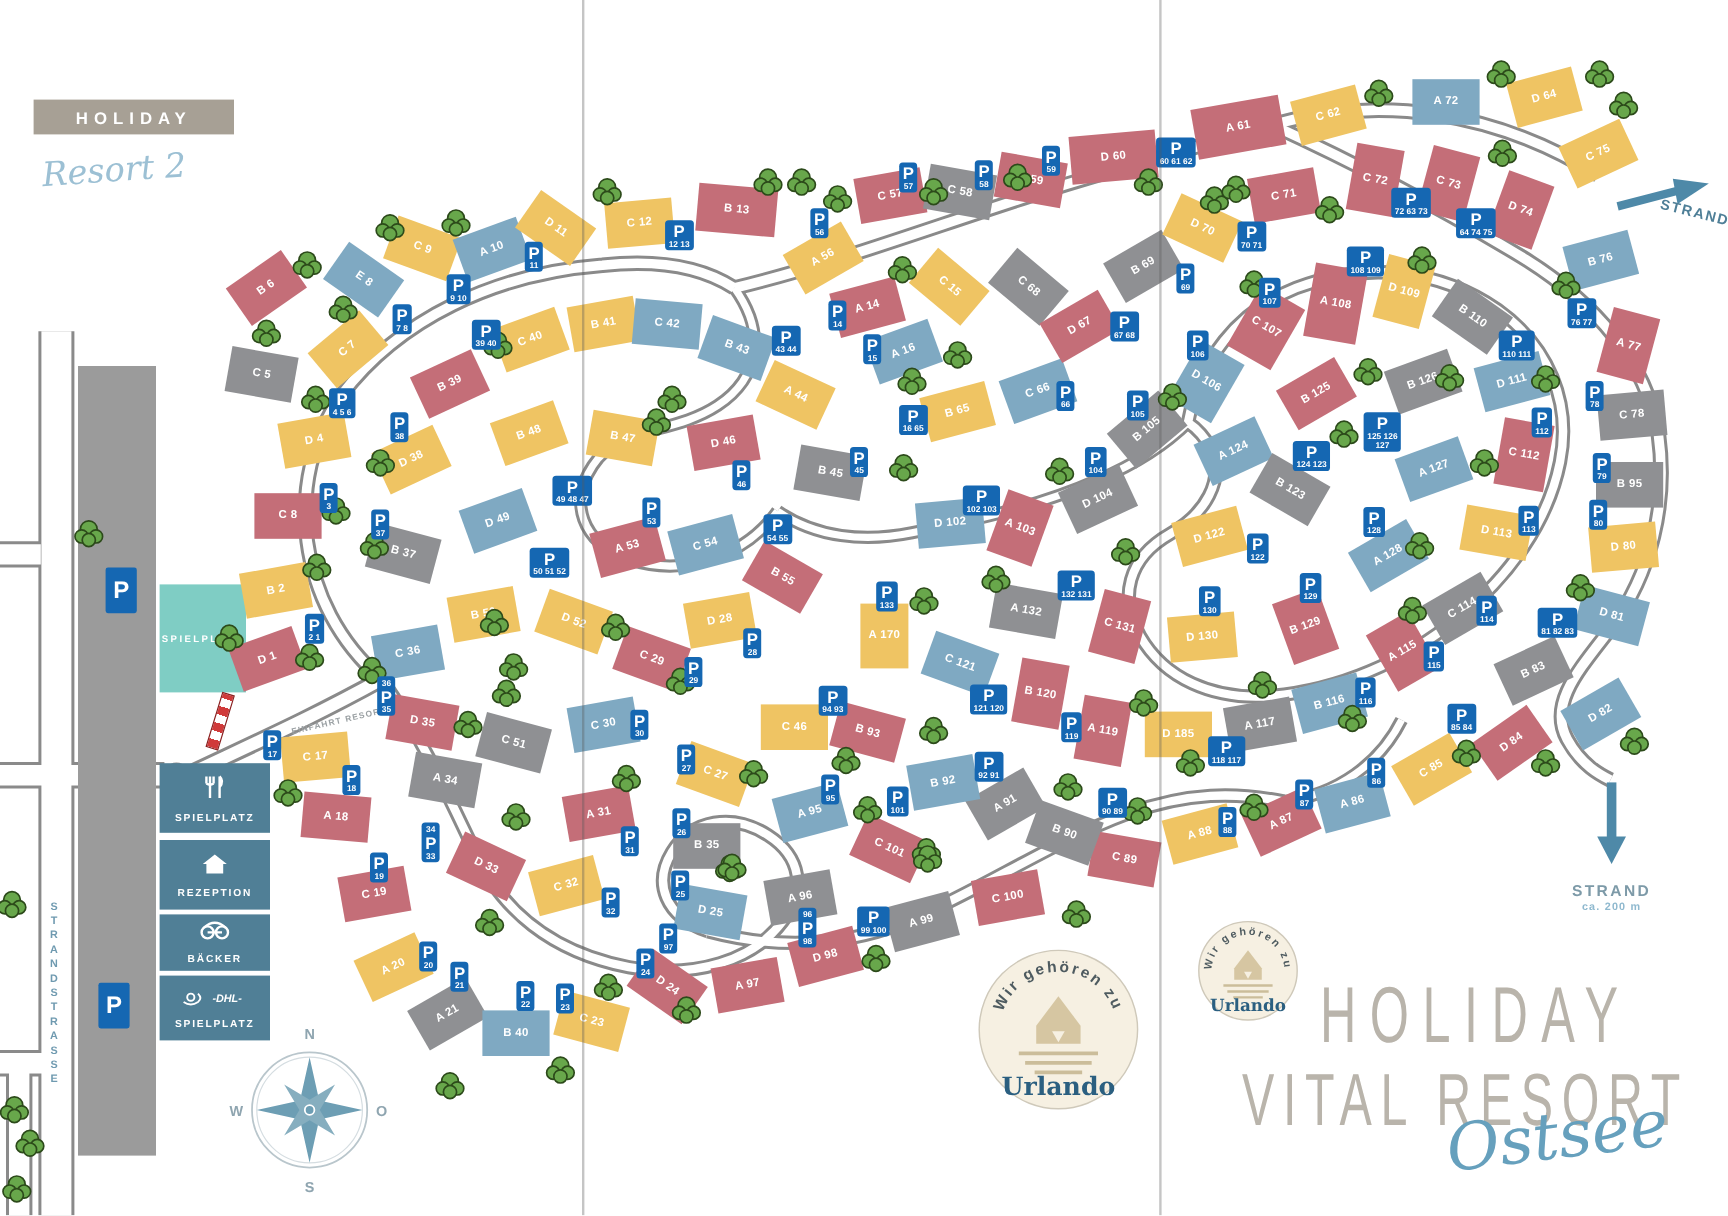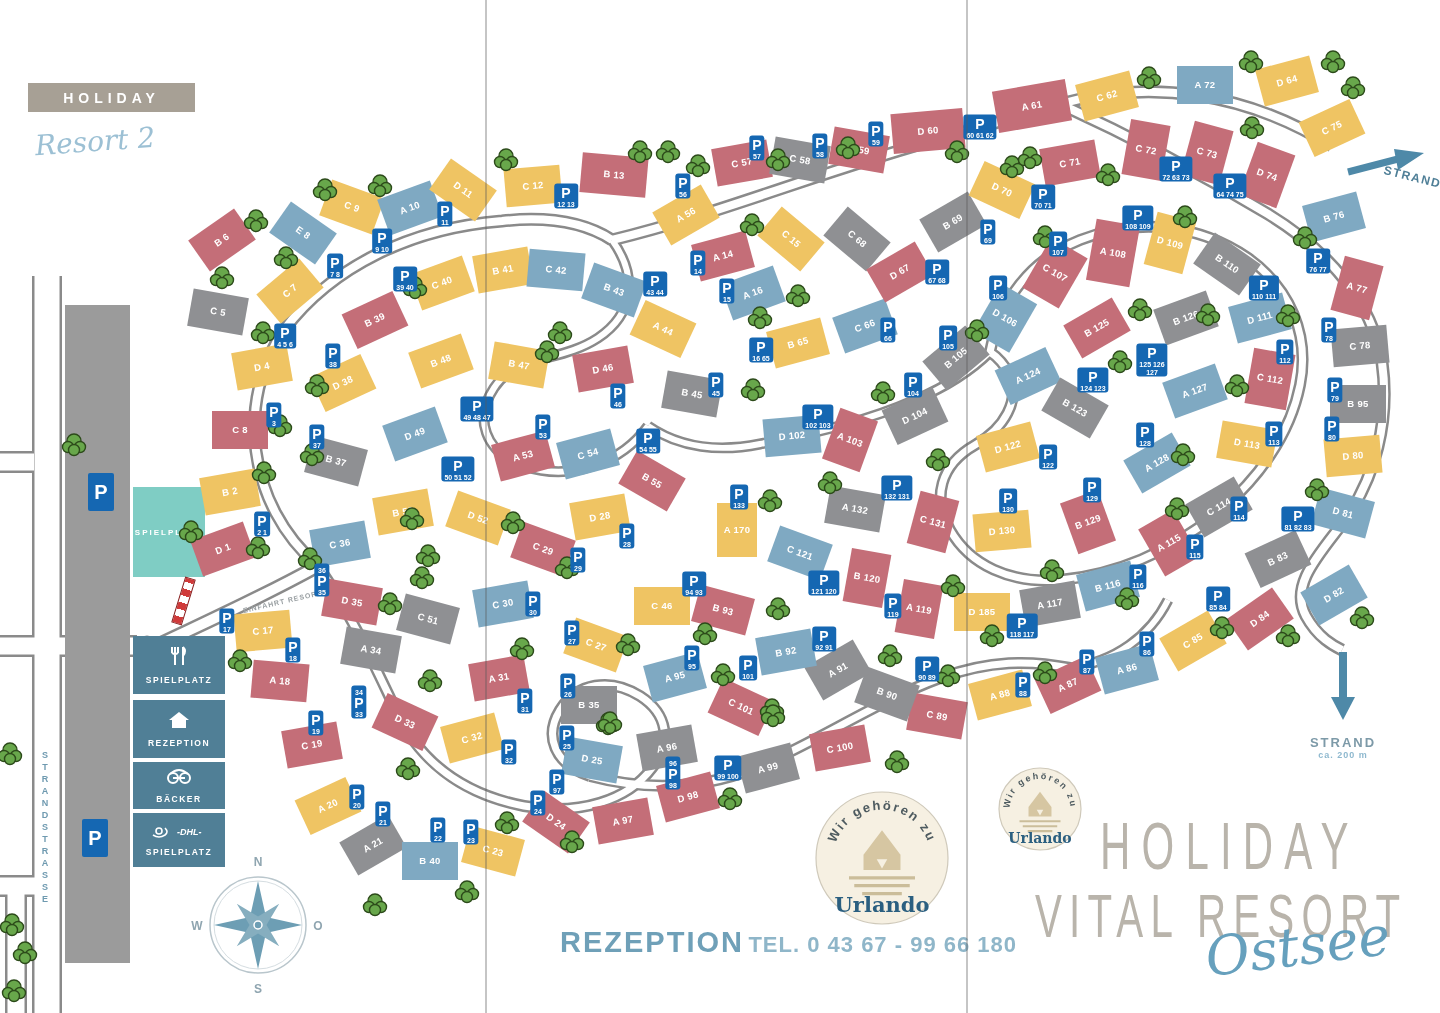--- a/index.html
+++ b/index.html
@@ -1468,24 +1468,20 @@
         <path d="M0,-44 L8,-8 L44,0 L8,8 L0,44 L-8,8 L-44,0 L-8,-8 Z" fill="#6d9eb4"></path>
         <path d="M0,-30 L6,-6 L30,0 L6,6 L0,30 L-6,6 L-30,0 L-6,-6 Z" fill="#86aebf" transform="rotate(45)"></path>
         <circle cx="0" cy="0" r="4" fill="#6d9eb4" stroke="#fff" stroke-width="1.5"></circle>
       </g>
     </svg>
   <div class="compass-letter" style="left:258px;top:862px">N</div>
   <div class="compass-letter" style="left:258px;top:989px">S</div>
   <div class="compass-letter" style="left:197px;top:926px">W</div>
   <div class="compass-letter" style="left:318px;top:926px">O</div>
 
-  <div id="reception-line">
-    <span class="rz">REZEPTION</span>
-    <span class="tel">TEL. 0 43 67 - 99 66 180</span>
-  </div>
 
   <div id="title-line1">HOLIDAY</div>
   <div id="title-line2">VITAL RESORT</div>
   <div id="title-script">Ostsee</div>
 
   <div id="badges">
       <div class="badge" style="left: 811px; top: 787px; width: 142px; height: 142px;"><svg width="142" height="142" viewBox="0 0 142 142">
     <circle cx="71" cy="71" r="66" fill="#f6f0e2" stroke="#cfc9ba" stroke-width="1.2"></circle>
     <defs>
             <path id="arc882" d="M 23.480000000000004,82.88 A 48.839999999999996 48.839999999999996 0 1 1 118.52,82.88"></path>

